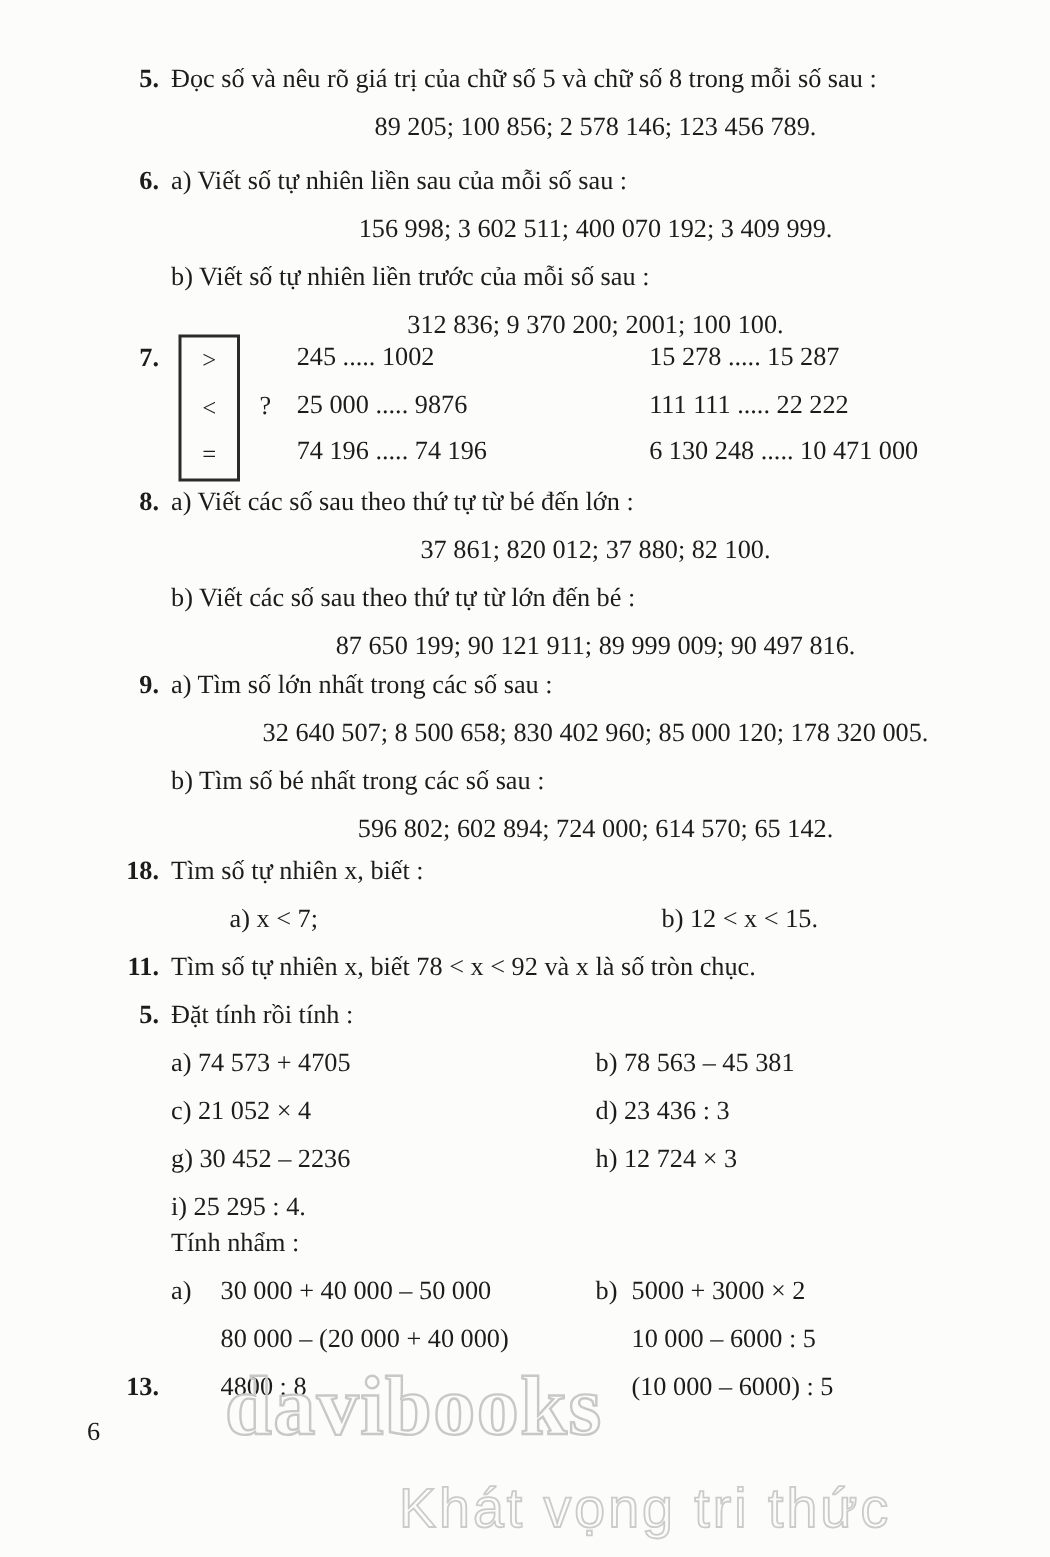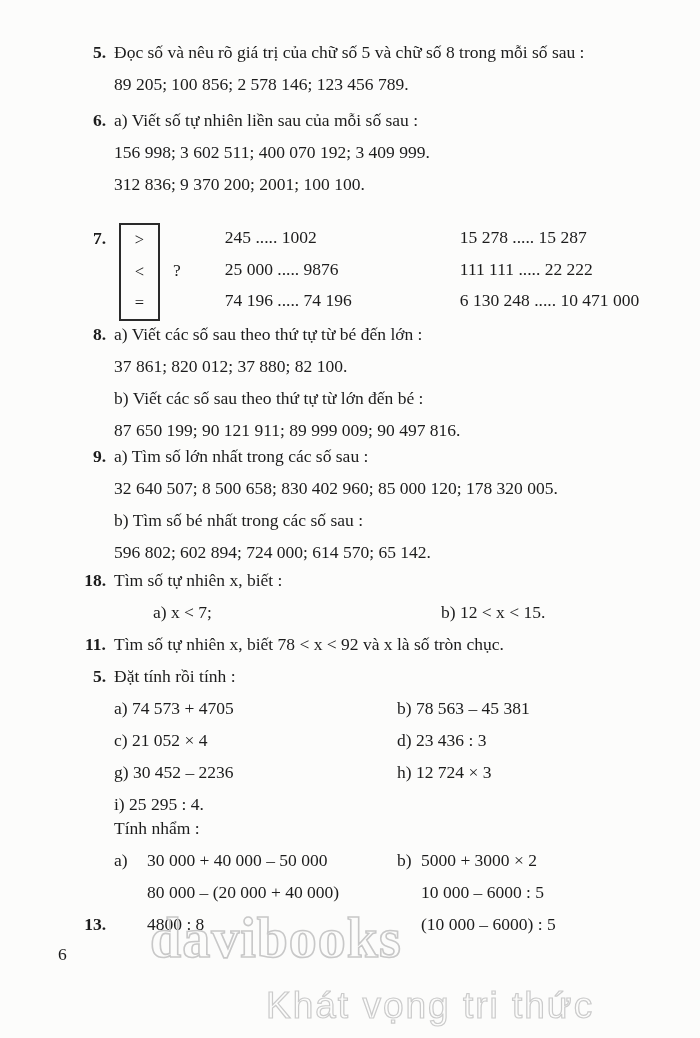--- a/index.html
+++ b/index.html
@@ -5,33 +5,33 @@
   html,body{margin:0;padding:0;background:#ffffff;}
   .page{
     position:relative;width:700px;height:1038px;background:#fcfcfb;
     font-family:"Liberation Serif", serif;font-size:17.5px;color:#1c1c1c;
     overflow:hidden;
   }
   .ex{position:absolute;left:66px;right:20px;display:flex;align-items:flex-start;}
   .num{flex:0 0 40px;text-align:right;padding-right:8px;font-weight:700;line-height:32px;white-space:nowrap;}
   .body{flex:1;min-width:0;}
   .line{height:32px;line-height:32px;white-space:nowrap;}
-  .vals{text-align:left;}
+  .vals{text-align:center;}
 
   
   .ex7-body{display:flex;align-items:flex-start;}
   .cmp-box{
     margin-left:5px;margin-top:1px;width:37px;height:94px;
     border:2px solid #2a2a2a;display:flex;flex-direction:column;
     align-items:center;justify-content:space-around;background:transparent;
   }
   .cmp-box span{line-height:1;font-size:16.5px;}
   .cmp-q{margin-left:13px;height:96px;line-height:96px;}
   .cmp-grid{margin-left:17px;display:grid;grid-template-columns:235px 1fr;}
-  .cmp-grid .line{height:31.5px;line-height:31.5px;margin-left:27px;}
+  .cmp-grid .line{height:31.5px;line-height:31.5px;}
 
   
   .two-col{display:grid;grid-template-columns:288px 1fr;margin-left:39px;}
 
   
   .grid12{display:grid;grid-template-columns:283px 1fr;}
 
   
   .grid13{display:grid;grid-template-columns:33px 250px 24px 1fr;}
 
@@ -62,20 +62,21 @@
       <div class="line">Đọc số và nêu rõ giá trị của chữ số 5 và chữ số 8 trong mỗi số sau :</div>
       <div class="line vals">89 205; 100 856; 2 578 146; 123 456 789.</div>
     </div>
   </div>
 
   <div class="ex" style="top:104px;">
     <div class="num">6.</div>
     <div class="body">
       <div class="line">a) Viết số tự nhiên liền sau của mỗi số sau :</div>
       <div class="line vals">156 998; 3 602 511; 400 070 192; 3 409 999.</div>
+      <div class="line">b) Viết số tự nhiên liền trước của mỗi số sau :</div>
       <div class="line vals">312 836; 9 370 200; 2001; 100 100.</div>
     </div>
   </div>
 
   <div class="ex" style="top:222px;">
     <div class="num">7.</div>
     <div class="body ex7-body">
       <div class="cmp-box">
         <span>&gt;</span>
         <span>&lt;</span>

